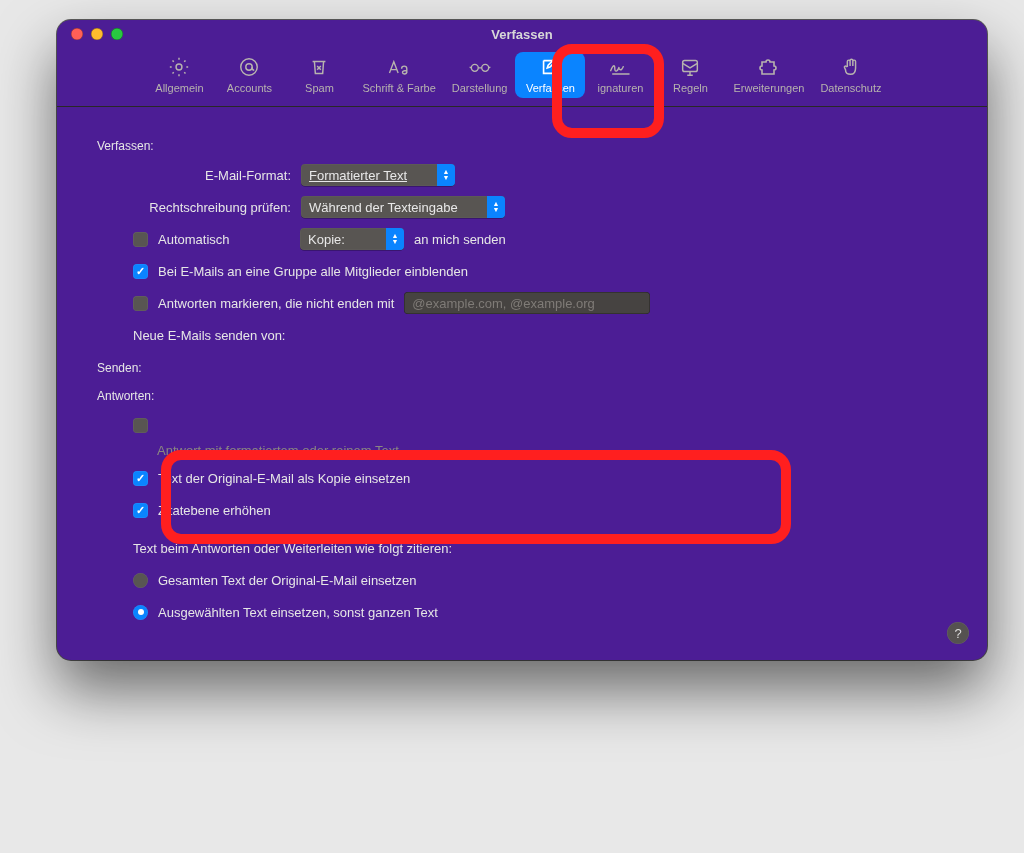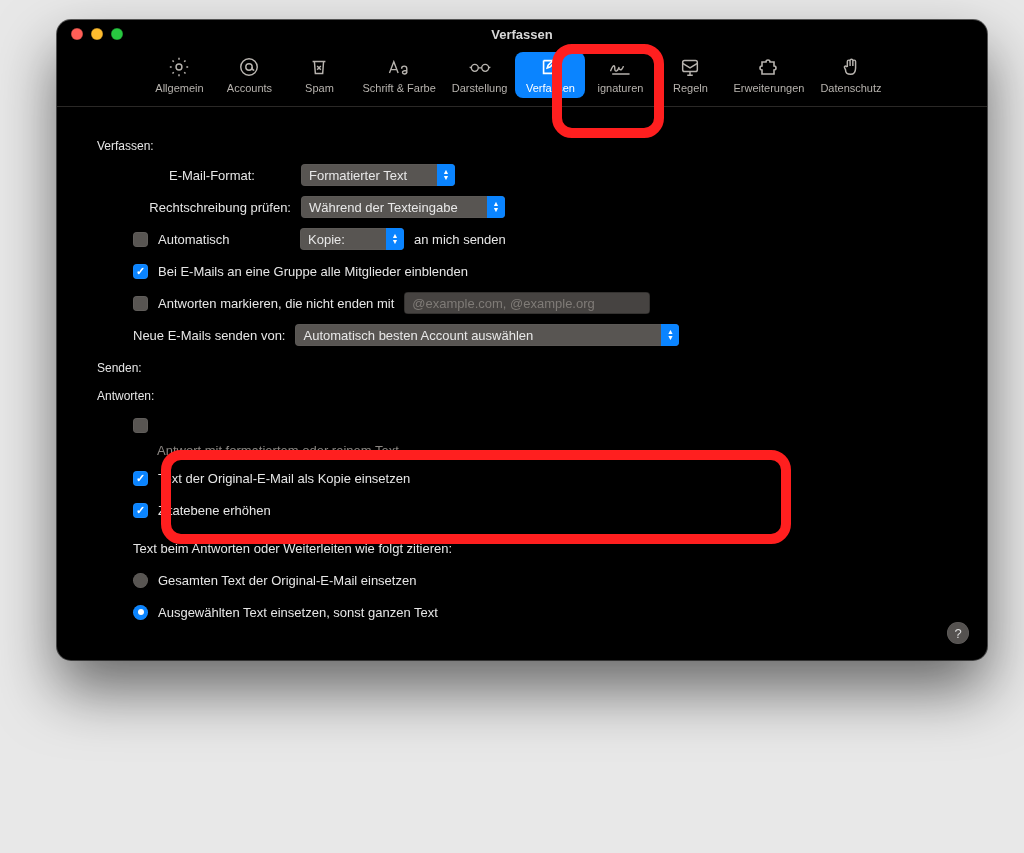--- a/index.html
+++ b/index.html
@@ -14,21 +14,21 @@
     width: 1024px;
     height: 853px;
     box-sizing: border-box;
     padding: 20px 30px 30px 30px;
     display: flex;
     align-items: flex-start;
     justify-content: center;
   }
   .window {
     width: 930px;
-    background: #000000;
+    background: #4c1d95;
     border-radius: 14px;
     box-shadow: 0 30px 60px rgba(0,0,0,0.55), 0 0 0 1px rgba(0,0,0,0.6);
     overflow: hidden;
     position: relative;
     margin-left: 20px;
   }
   
   .titlebar {
     position: relative;
     height: 28px;
@@ -347,22 +347,22 @@
       </div>
     </div>
 
     <div class="ring r1"></div>
 
     <div class="content">
 
       <div class="section-label">Verfassen:</div>
 
       <div class="row">
-        <span class="rlabel" style="width:158px; text-align:center; display:inline-block;">E-Mail-Format:</span>
-        <div class="popup" style="width:140px;">
+        <span class="rlabel" style="width:158px; text-align:right; display:inline-block;">E-Mail-Format:</span>
+        <div class="popup" style="width:140px;text-decoration:underline;">
           <span class="txt">Formatierter Text</span>
           <span class="arrows">▲<br>▼</span>
         </div>
       </div>
 
       <div class="row">
         <span class="rlabel" style="width:158px; text-align:right; display:inline-block;">Rechtschreibung prüfen:</span>
         <div class="popup" style="width:190px;">
           <span class="txt">Während der Texteingabe</span>
           <span class="arrows">▲<br>▼</span>
@@ -388,24 +388,20 @@
       <div class="row">
         <div class="checkbox"></div>
         <span>Antworten markieren, die nicht enden mit</span>
         <div class="textfield" style="width:230px;">
           <span>@example.com, @example.org</span>
         </div>
       </div>
 
       <div class="row">
         <span class="rlabel">Neue E-Mails senden von:</span>
-        <div class="popup" style="width:370px;">
-          <span class="txt">Automatisch besten Account auswählen</span>
-          <span class="arrows">▲<br>▼</span>
-        </div>
       </div>
 
       <div class="section-label">Senden:</div>
 
 
       <div class="section-label">Antworten:</div>
 
       <div class="row">
         <div class="checkbox"></div>
       </div>

